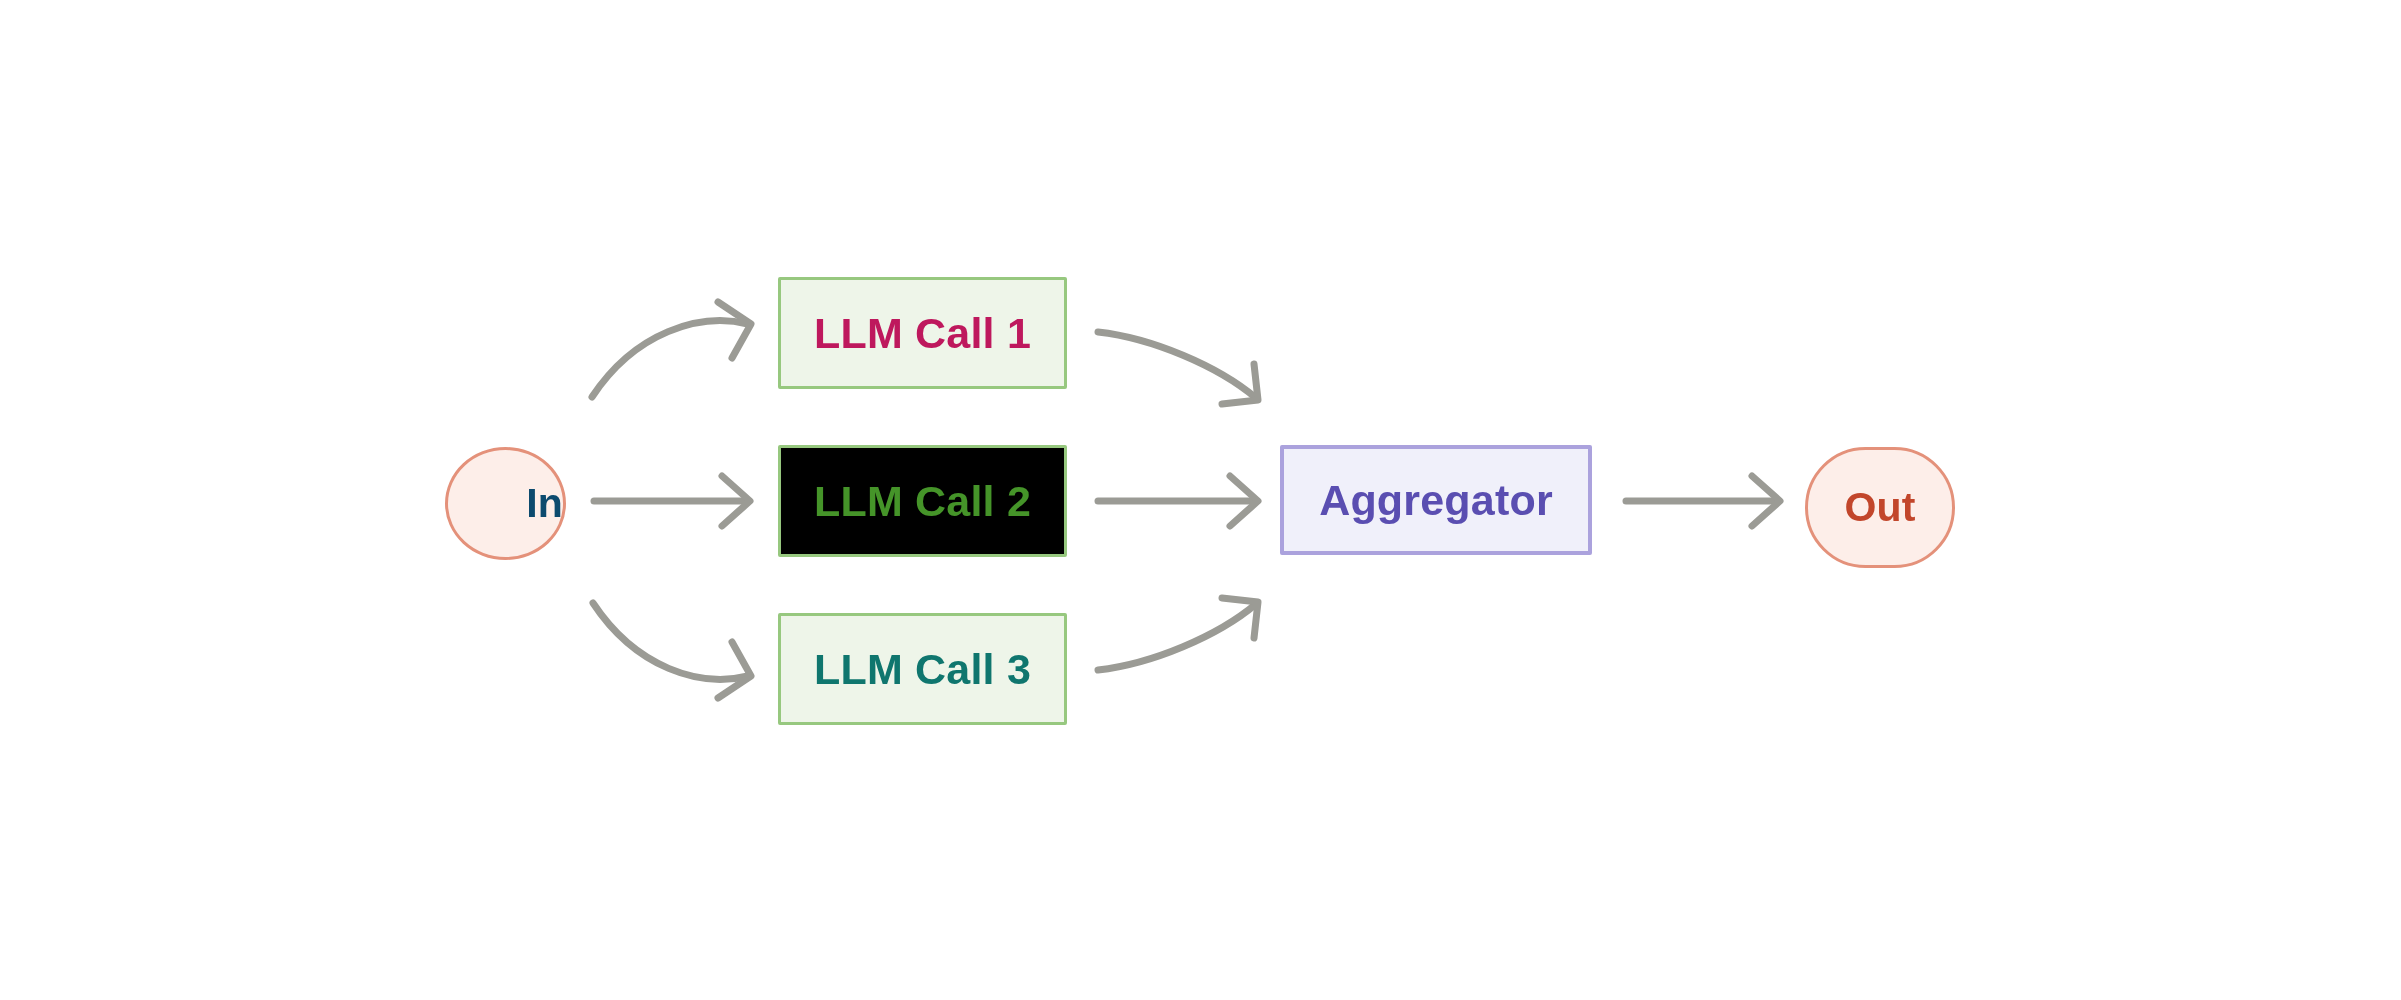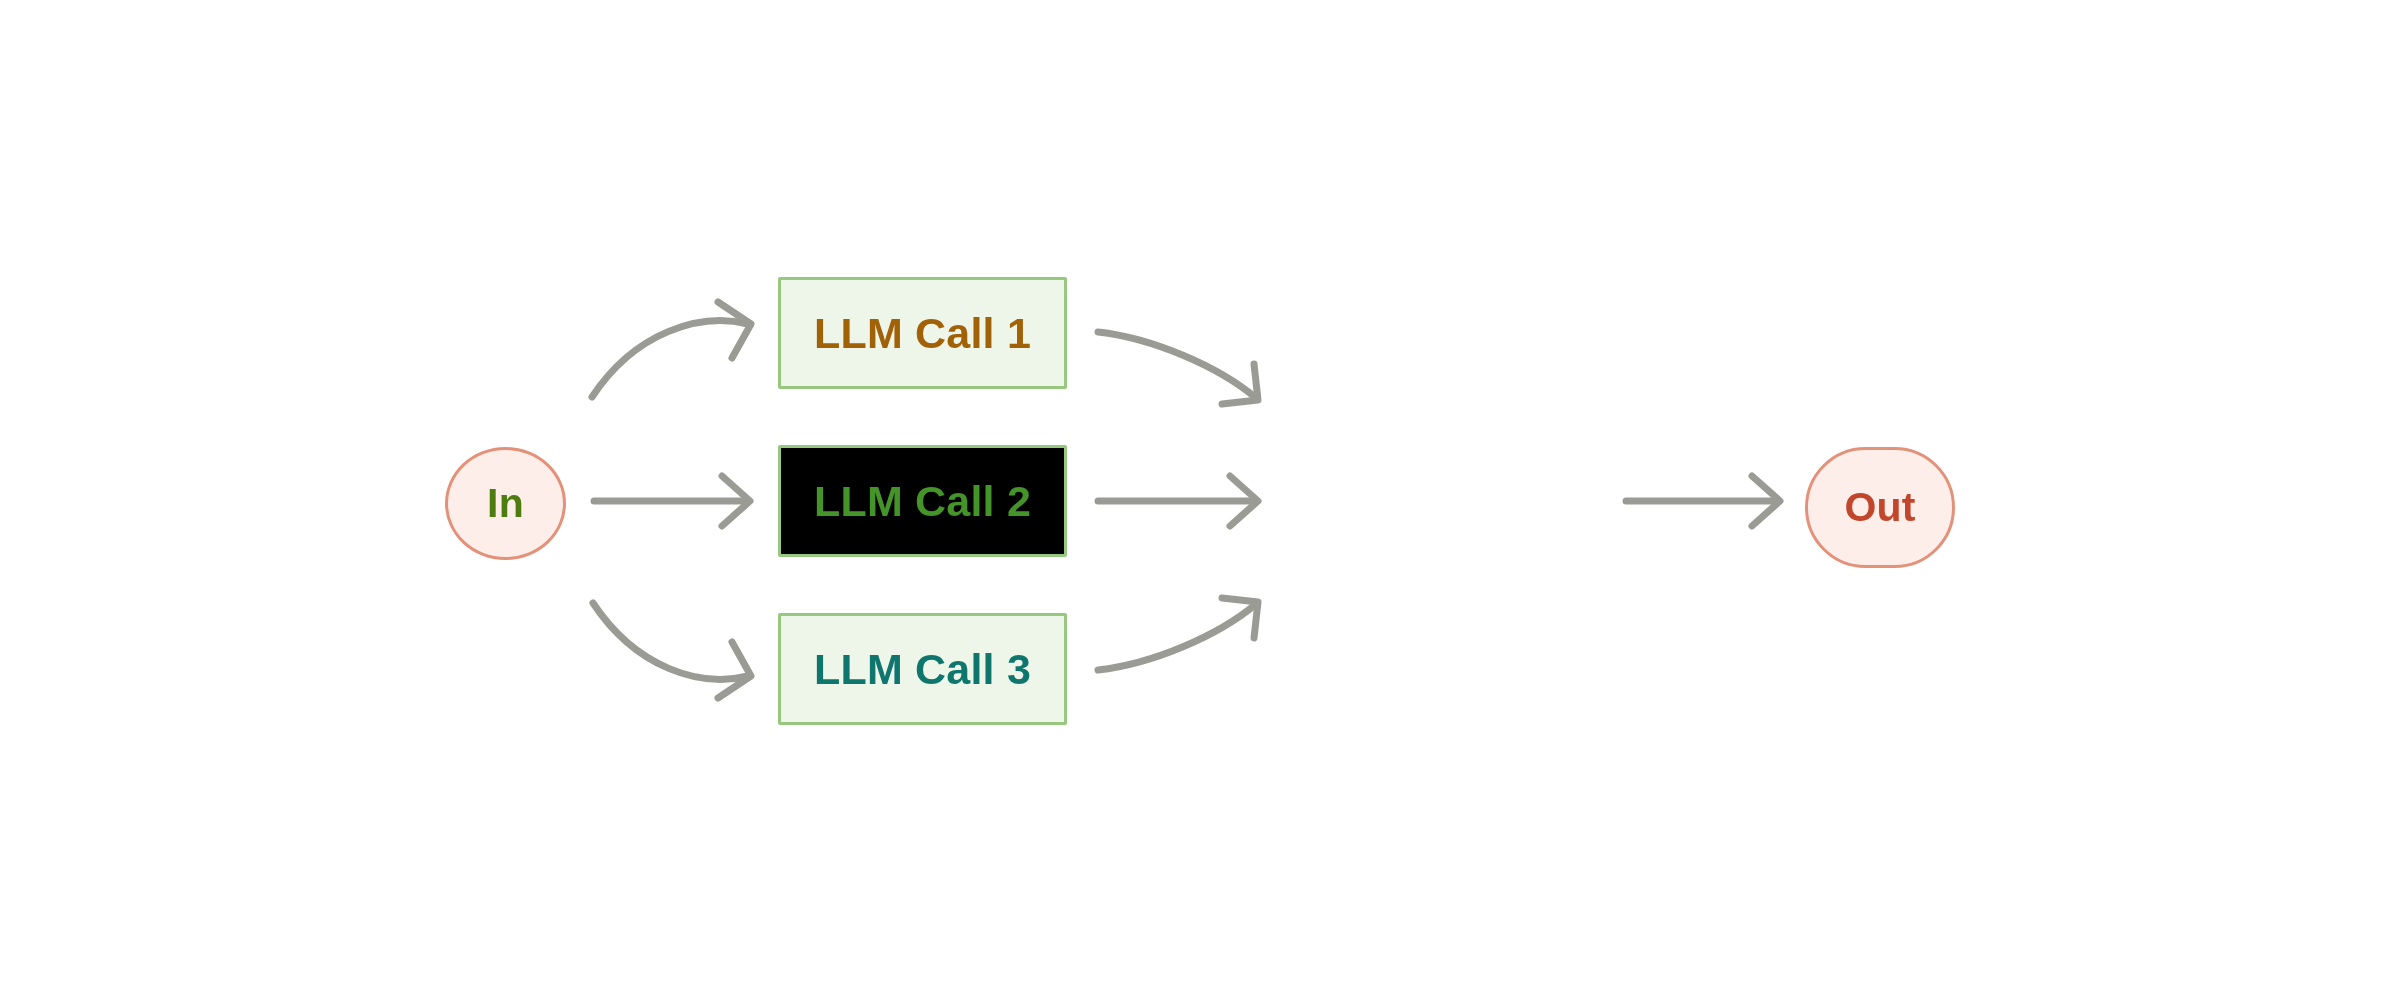--- a/index.html
+++ b/index.html
@@ -115,34 +115,37 @@
       </g>
 
       <g>
         <line x1="1626" y1="501" x2="1778" y2="501"></line>
         <polyline points="1752,476 1780,501 1752,526" fill="none"></polyline>
       </g>
 
     </g>
   </svg>
 
-  <div class="node node-terminal shape-circle" style="left: 445px; top: 447px; width: 121px; height: 113px; background: rgb(253, 238, 233); border-color: rgb(228, 145, 122); color: #4d7c0f;">
+  <div class="node node-terminal shape-circle" style="left: 445px; top: 447px; width: 121px; height: 113px; background: rgb(253, 238, 233); border-color: rgb(228, 145, 122); color: #0c4a6e; justify-content: flex-end;">
     <span class="node-label">In</span>
   </div>
 
-  <div class="node node-process" style="left: 778px; top: 277px; width: 289px; height: 112px; background: rgb(238, 245, 233); border-color: rgb(151, 200, 127); color: #a16207;">
+  <div class="node node-process" style="left: 778px; top: 277px; width: 289px; height: 112px; background: rgb(238, 245, 233); border-color: rgb(151, 200, 127); color: #be185d;">
     <span class="node-label">LLM Call 1</span>
   </div>
 
   <div class="node node-process" style="left: 778px; top: 445px; width: 289px; height: 112px; background: #000000; border-color: rgb(151, 200, 127); color: rgb(69, 148, 41);">
     <span class="node-label">LLM Call 2</span>
   </div>
 
   <div class="node node-process" style="left: 778px; top: 613px; width: 289px; height: 112px; background: rgb(238, 245, 233); border-color: rgb(151, 200, 127); color: #0f766e;">
     <span class="node-label">LLM Call 3</span>
   </div>
 
+  <div class="node node-aggregate" style="left: 1280px; top: 445px; width: 312px; height: 110px; background: rgb(240, 240, 250); border-color: rgb(171, 162, 221); color: rgb(90, 78, 177);">
+    <span class="node-label">Aggregator</span>
+  </div>
 
   <div class="node node-terminal shape-stadium" style="left: 1805px; top: 447px; width: 150px; height: 121px; background: rgb(253, 238, 233); border-color: rgb(228, 145, 122); color: rgb(194, 70, 43);">
     <span class="node-label">Out</span>
   </div>
 
 </div>
 
 </body></html>

